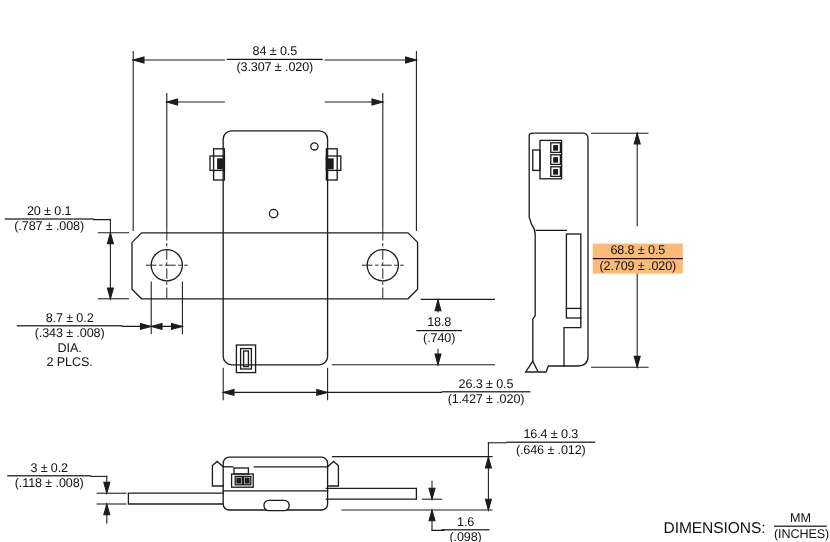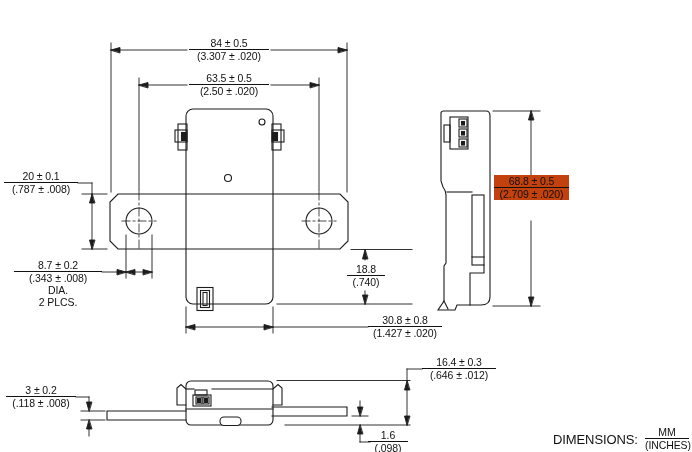--- a/index.html
+++ b/index.html
@@ -178,48 +178,44 @@
       <polygon points="89,391 86.5,400 91.5,400" fill="#1c1c1c"></polygon>
       <line x1="89" y1="400" x2="89" y2="407"></line>
     </g>
   </svg>
 
   <div class="dim" style="left:189px;top:8px;width:80px;">
     <span class="mm">84 ± 0.5</span>
     <span class="in">(3.307 ± .020)</span>
   </div>
 
-  <div class="dim" style="left:189px;top:43px;width:80px;">
-    <span class="mm">63.5 ± 0.5</span>
-    <span class="in">(2.50 ± .020)</span>
-  </div>
 
   <div class="dim" style="left:4px;top:141px;width:74px;">
     <span class="mm">20 ± 0.1</span>
     <span class="in">(.787 ± .008)</span>
   </div>
 
   <div class="dim" style="left:14px;top:230px;width:88px;">
     <span class="mm">8.7 ± 0.2</span>
     <span class="in">(.343 ± .008)</span>
     <span class="note">DIA.</span>
     <span class="note">2 PLCS.</span>
   </div>
 
   <div class="dim" style="left:347px;top:234px;width:38px;">
     <span class="mm">18.8</span>
     <span class="in">(.740)</span>
   </div>
 
   <div class="dim" style="left:368px;top:285px;width:74px;">
-    <span class="mm">30.8 ± 0.8</span>
+    <span class="mm">26.3 ± 0.5</span>
     <span class="in">(1.427 ± .020)</span>
   </div>
 
-  <div class="dim" style="left:494px;top:146px;width:75px;background:#c2410c;">
+  <div class="dim" style="left:494px;top:174px;width:75px;background:#fdba74;">
     <span class="mm">68.8 ± 0.5</span>
     <span class="in">(2.709 ± .020)</span>
   </div>
 
   <div class="dim" style="left:422px;top:327px;width:74px;">
     <span class="mm">16.4 ± 0.3</span>
     <span class="in">(.646 ± .012)</span>
   </div>
 
   <div class="dim" style="left:6px;top:355px;width:70px;">

